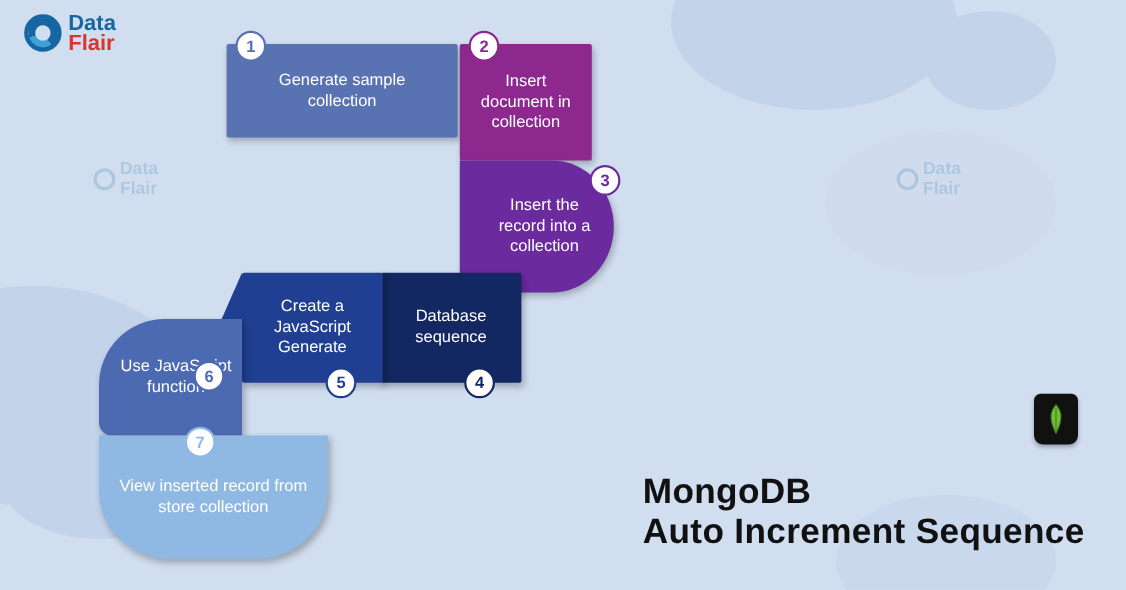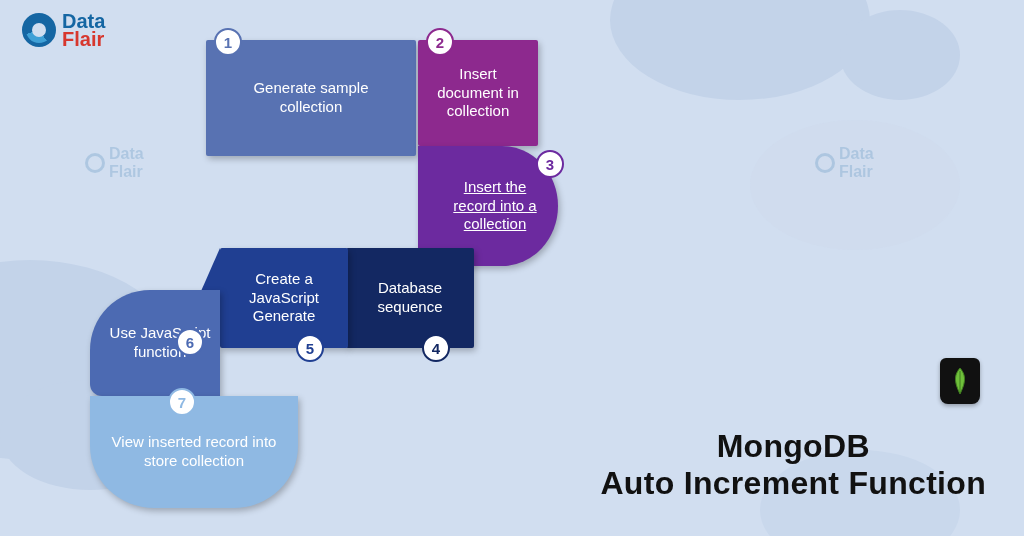--- a/index.html
+++ b/index.html
@@ -28,48 +28,48 @@
   .logo-text .blue{ color:#1566a3; display:block;}
   .logo-text .red{ color:#d7372e; display:block;}
 
   
   .wm { position:absolute; opacity:.18; font-weight:700; font-size:16px; color:#1566a3; display:flex; align-items:center; gap:4px;}
   .wm .ring{ width:20px;height:20px;border:3px solid #1566a3;border-radius:50%; }
   .wm1{ top:145px; left:85px; }
   .wm2{ top:145px; left:815px; }
 
   
-  .title-block { position: absolute; right: 38px; bottom: 34px; text-align: center; }
+  .title-block { position: absolute; right: 38px; bottom: 34px; text-align: left; }
   .title-block .line { font-size: 32px; font-weight: 700; color: #111; letter-spacing: .3px; }
 
   
   .mongo-badge { position:absolute; right:44px; bottom:132px; width:40px; height:46px; background:#111; border-radius:6px 6px 8px 8px; display:flex; align-items:center; justify-content:center; box-shadow: 0 2px 4px rgba(0,0,0,.3); }
   .mongo-badge svg{ width:24px; height:28px; }
 
   
   .badge {
     width: 28px; height: 28px; border-radius: 50%;
     background: #fff; border: 2px solid currentColor;
     display:flex; align-items:center; justify-content:center;
     font-weight:700; font-size:15px; position:absolute; z-index:5;
   }
 
   
   .step { position:absolute; color:#fff; font-size:15px; line-height:1.25; display:flex; align-items:center; justify-content:center; text-align:center; padding:10px 16px; box-shadow: 2px 3px 6px rgba(0,0,0,.25); }
 
   
-  .s1 { top:40px; left:206px; width:210px; height:116px; background:#5872b2; border-radius:2px; }
+  .s1 { top:40px; left:206px; width:210px; height:85px; background:#5872b2; border-radius:2px; }
   .b1 { color:#5872b2; top:28px; left:214px; }
 
   
   .s2 { top:40px; left:418px; width:120px; height:106px; background:#8d298e; border-radius:2px; }
   .b2 { color:#8d298e; top:28px; left:426px; }
 
   
-  .s3 { top:146px; left:418px; width:140px; height:120px; background:#6c2a9f; border-radius: 0 58px 58px 0 / 0 62px 62px 0; padding-left:30px;text-decoration:underline; }
+  .s3 { top:146px; left:418px; width:140px; height:120px; background:#6c2a9f; border-radius: 0 58px 58px 0 / 0 62px 62px 0; padding-left:30px; }
   .b3 { color:#6c2a9f; top:150px; left:536px; }
 
   
   .s4 { top:248px; left:346px; width:128px; height:100px; background:#132862; border-radius:2px;text-align:center; }
   .b4 { color:#132862; top:334px; left:422px; }
   .s4 .arrow { position:absolute; left:-22px; top:0; bottom:0; width:22px; background:#132862; clip-path: polygon(0 50%, 100% 0, 100% 100%); }
 
   
   .s5 { top:248px; left:220px; width:128px; height:100px; background:#203f92; border-radius:2px; }
   .b5 { color:#203f92; top:334px; left:296px; }
@@ -138,27 +138,27 @@
   <span class="step-label">Create a JavaScript Generate</span>
 </div>
 <div class="badge b5">5</div>
 
 <div class="step s6">
   <span class="step-label">Use JavaScript function</span>
 </div>
 <div class="badge b6">6</div>
 
 <div class="step s7">
-  <span class="step-label">View inserted record into store collection</span>
+  <span class="step-label">View inserted record from store collection</span>
 </div>
 <div class="badge b7">7</div>
 
 <div class="mongo-badge">
   <svg viewBox="0 0 24 28">
     <path d="M12 1 C7 7 5 13 12 27 C19 13 17 7 12 1 Z" fill="#6fbf3b" stroke="#3f7d1f" stroke-width="1"></path>
     <line x1="12" y1="4" x2="12" y2="26" stroke="#3f7d1f" stroke-width="1"></line>
   </svg>
 </div>
 
 <div class="title-block">
   <div class="line">MongoDB</div>
-  <div class="line">Auto Increment Function</div>
+  <div class="line">Auto Increment Sequence</div>
 </div>
 
 </body></html>

